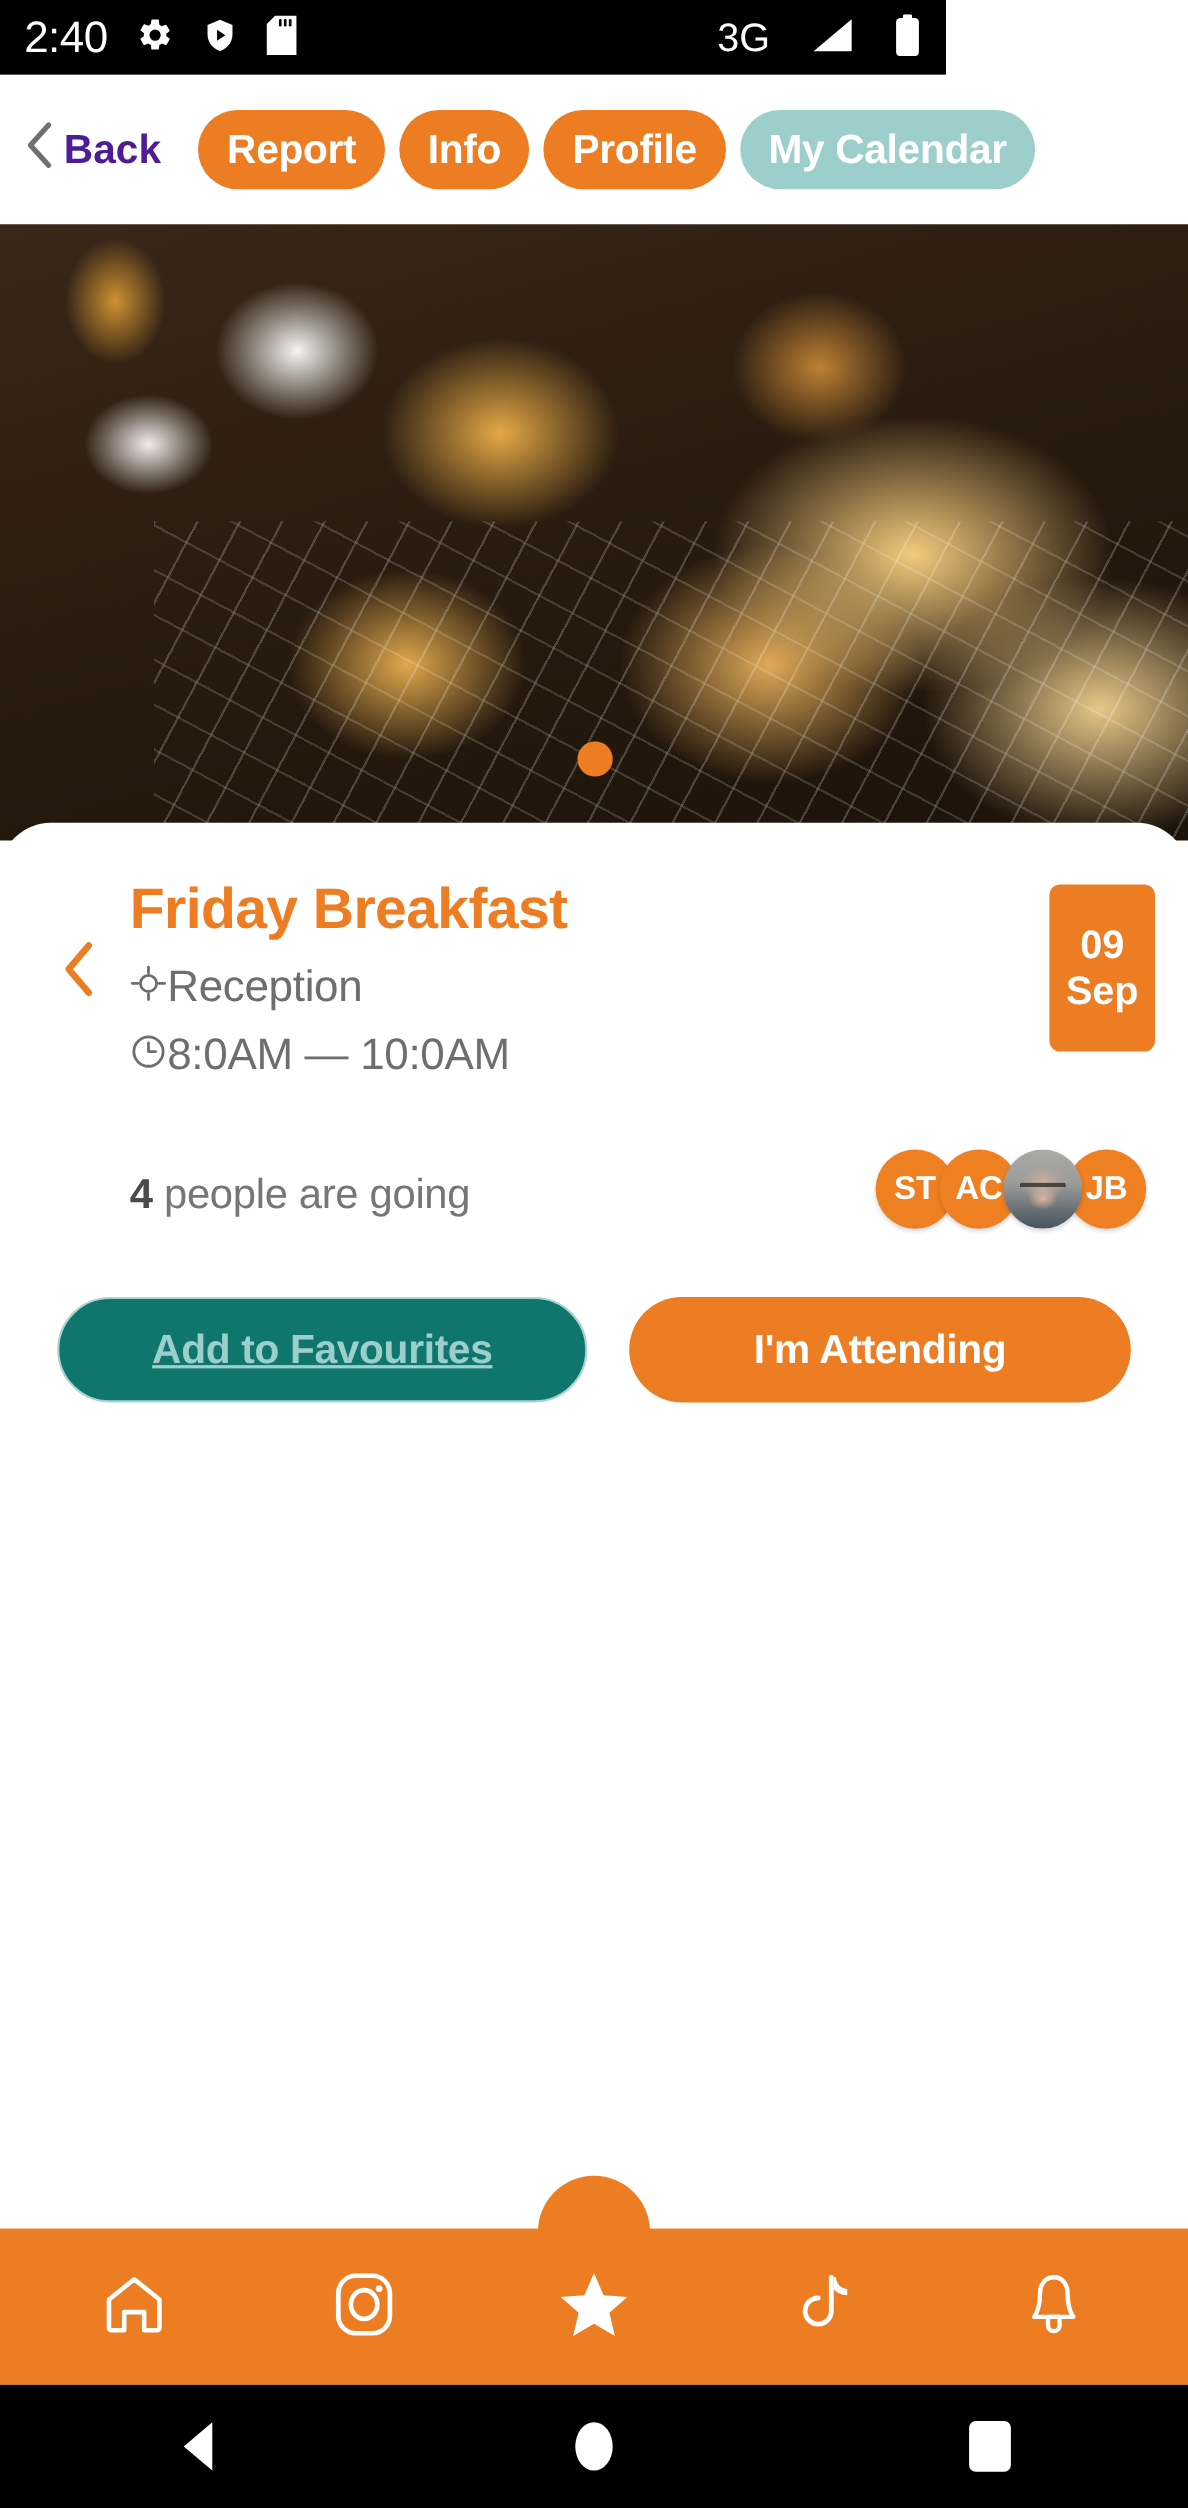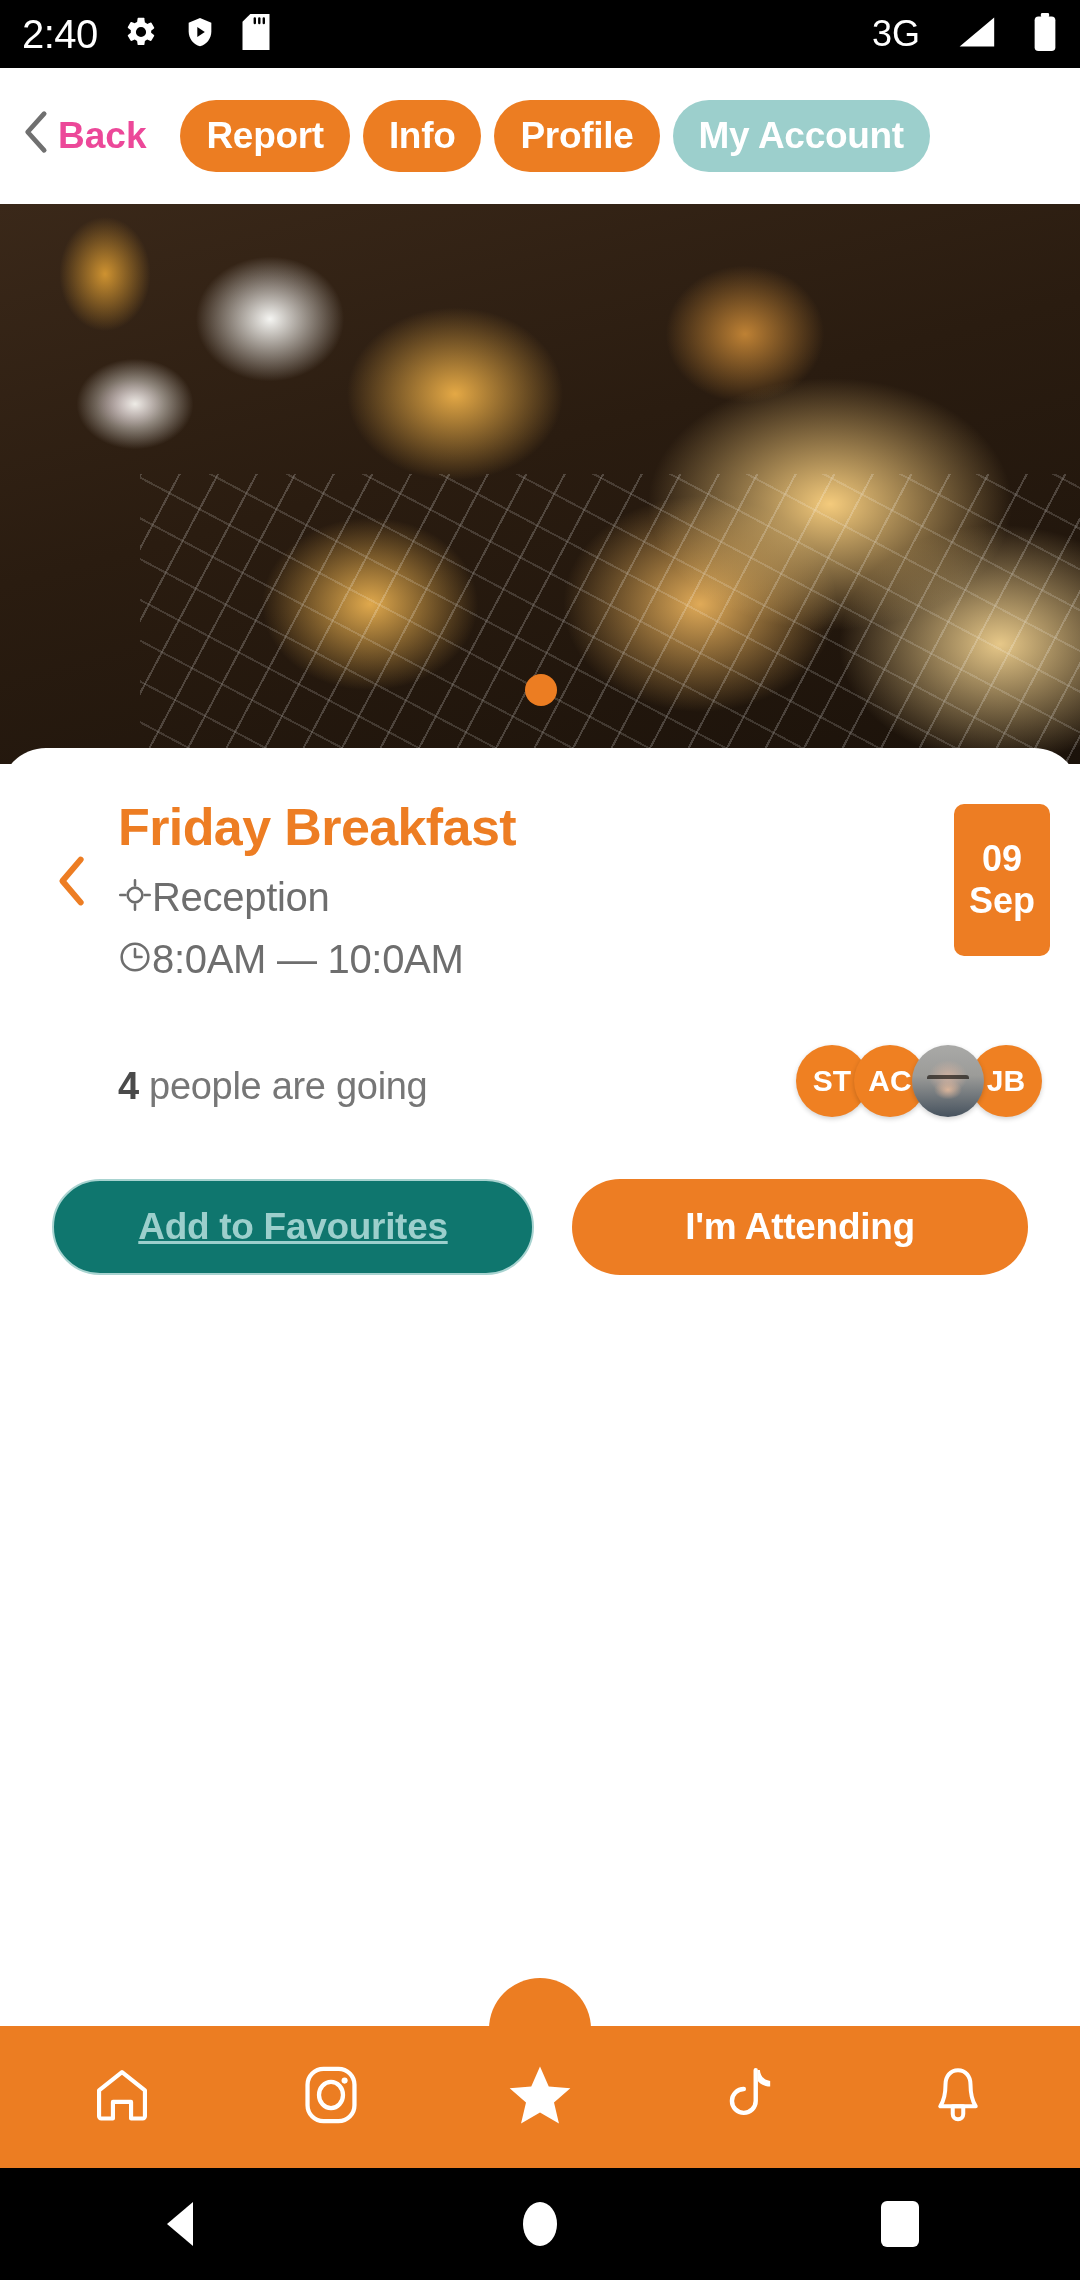--- a/index.html
+++ b/index.html
@@ -17,21 +17,21 @@
     width: 1080px;
     height: 2280px;
     background: #ffffff;
     overflow: hidden;
   }
 
   
   #status-bar {
     position: absolute;
     top: 0; left: 0;
-    width: 1080px;
+    width: 860px;
     height: 68px;
     background: #000000;
     display: flex;
     align-items: center;
     padding: 0 22px;
   }
   #status-left { display: flex; align-items: center; gap: 26px; }
   #status-right { margin-left: auto; display: flex; align-items: center; gap: 36px; }
   .status-time {
     color: #ffffff;
@@ -56,21 +56,21 @@
     height: 136px;
     background: #ffffff;
     display: flex;
     align-items: center;
     padding-left: 22px;
   }
   #back-button {
     display: flex;
     align-items: center;
     gap: 10px;
-    color: #ec4899;
+    color: #4c1d95;
     font-size: 37px;
     font-weight: 700;
     margin-right: 34px;
   }
   .chip {
     height: 72px;
     border-radius: 40px;
     display: flex;
     align-items: center;
     justify-content: center;
@@ -421,21 +421,21 @@
       <span>
         <svg width="26" height="44" viewBox="0 0 14 24">
             <path d="M12 2 3 12l9 10" fill="none" stroke="#707070" stroke-width="2.6" stroke-linecap="round" stroke-linejoin="round"></path>
           </svg>
       </span>
       <span>Back</span>
     </div>
     <div class="chip chip-orange">Report</div>
     <div class="chip chip-orange">Info</div>
     <div class="chip chip-orange">Profile</div>
-    <div class="chip chip-teal">My Account</div>
+    <div class="chip chip-teal">My Calendar</div>
   </div>
 
   <div id="hero">
     <div id="hero-photo"></div>
     <div id="hero-grid"></div>
   </div>
   <div id="carousel-dot"></div>
 
   <div id="content-card">
 

